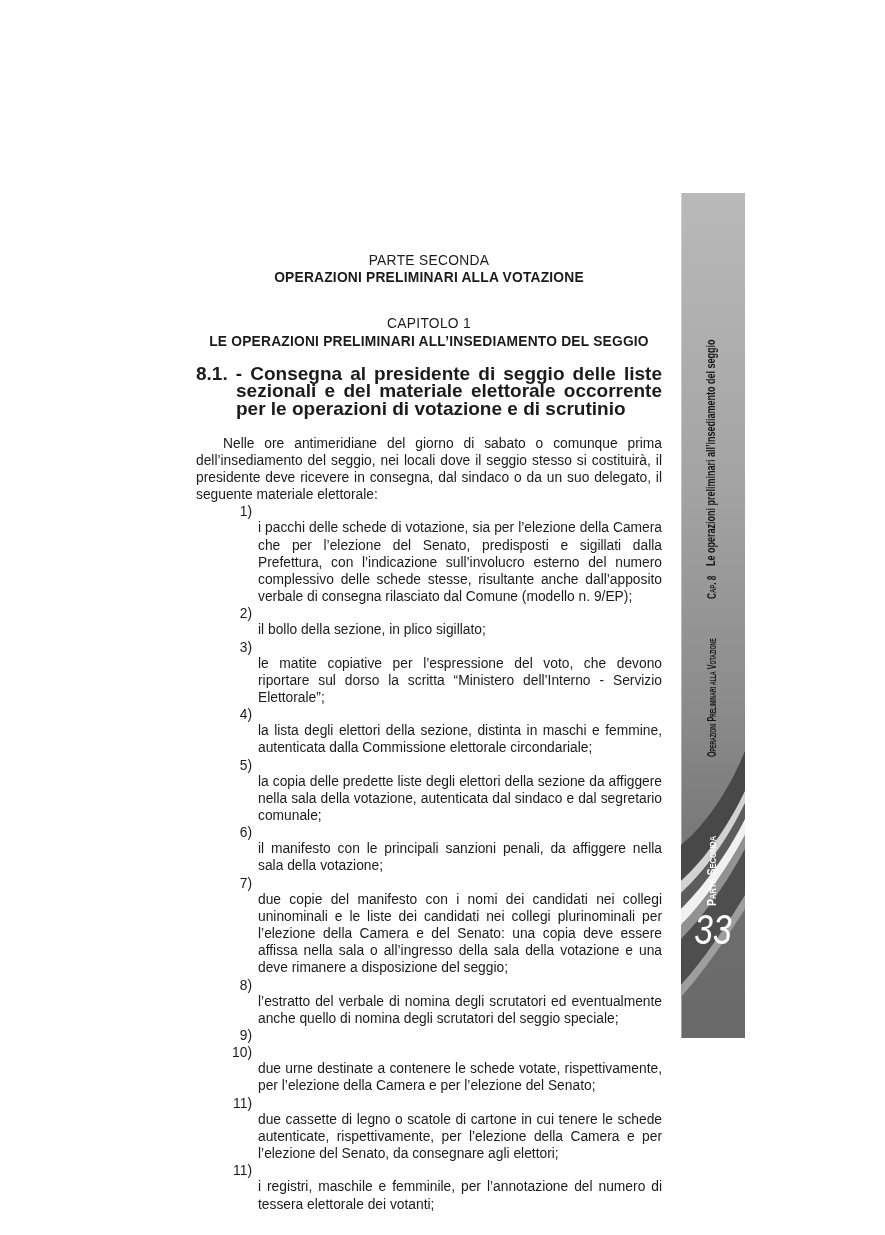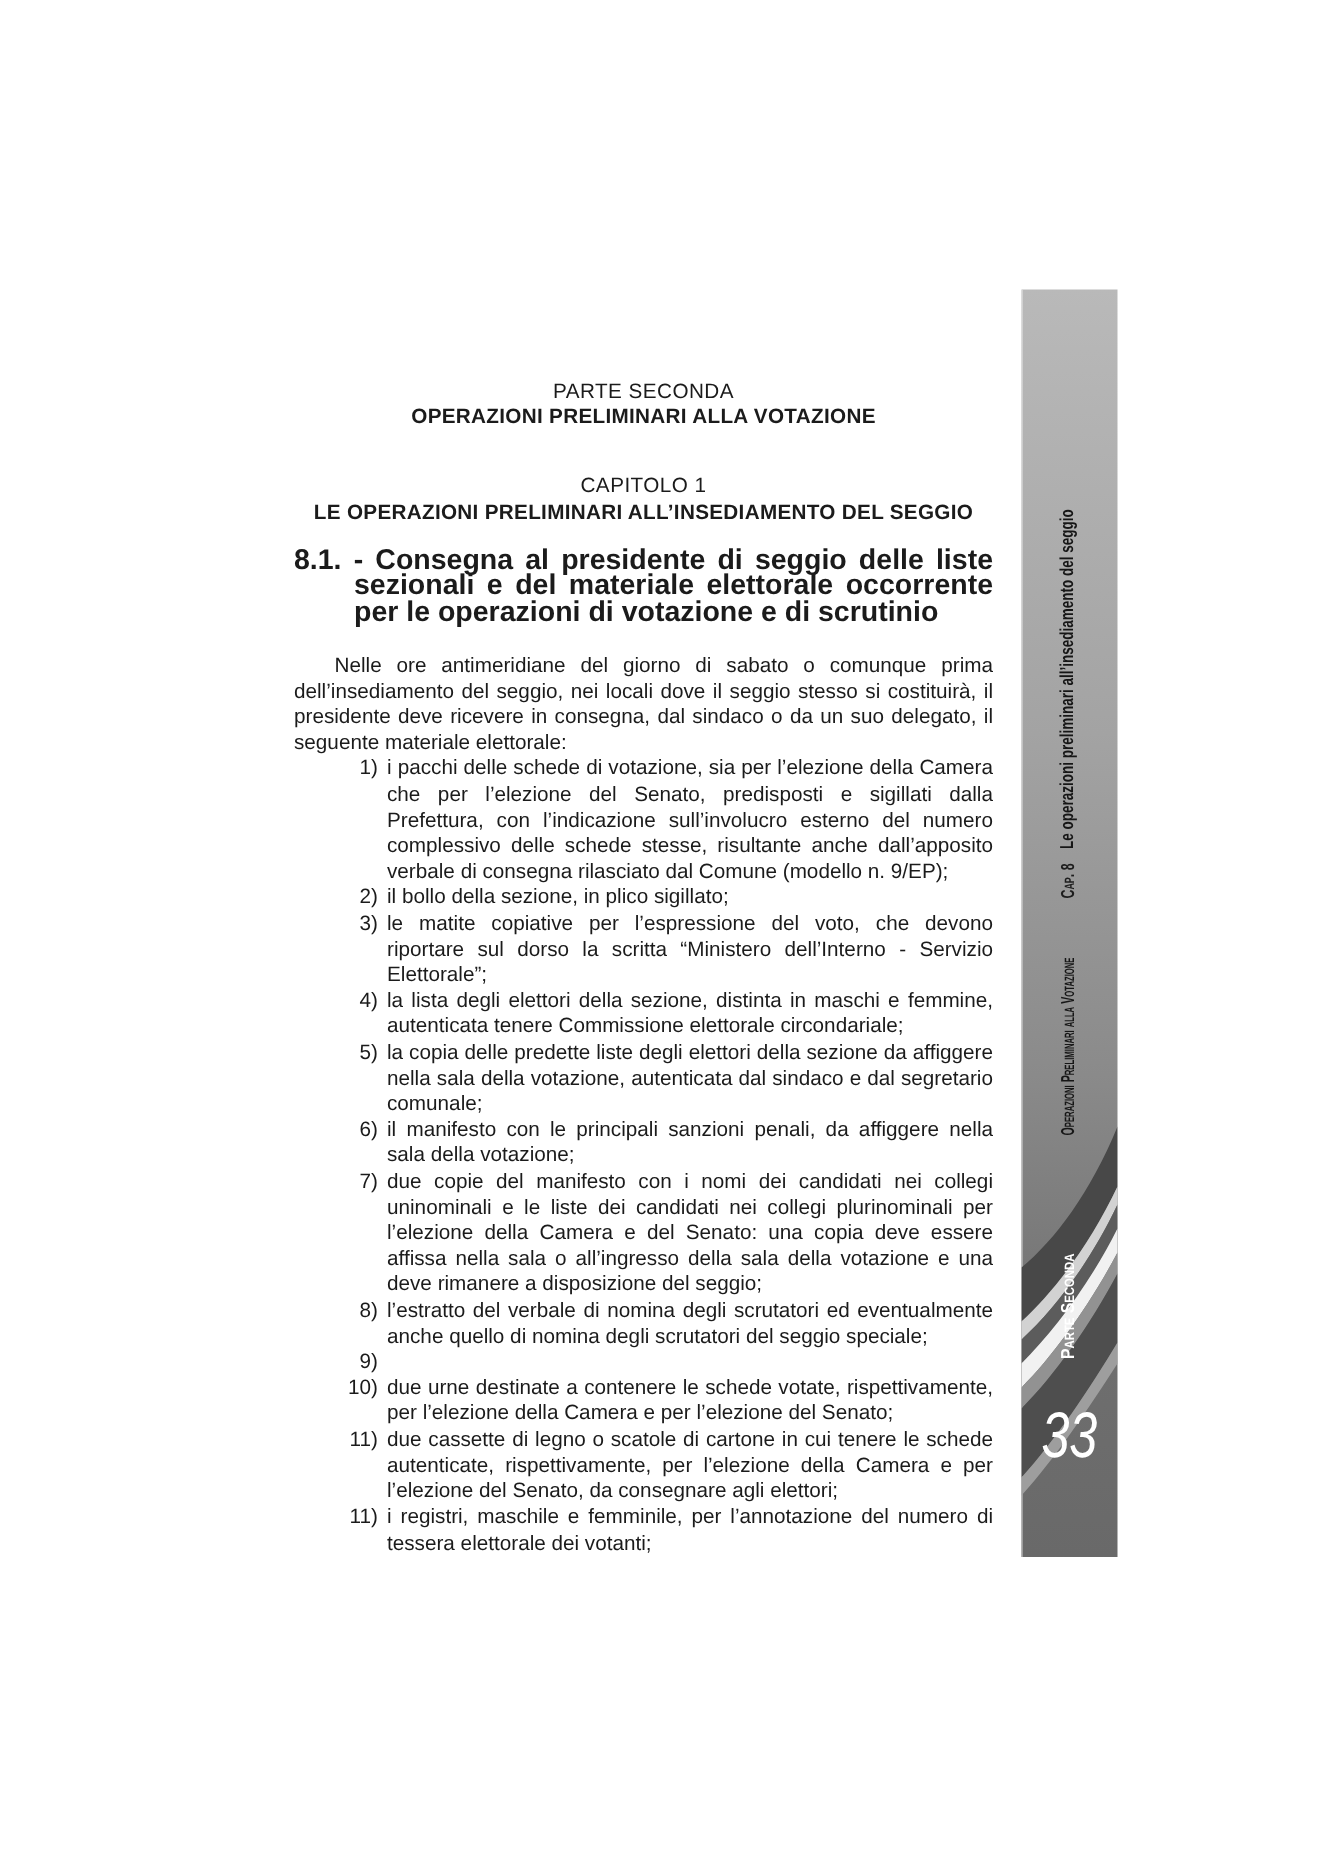--- a/index.html
+++ b/index.html
@@ -33,21 +33,21 @@
     text-indent:27px;
   }
   ol.materials{
     list-style:none;margin:0;padding:0;
   }
   .li{display:flex;}
   .num{
     flex:none;width:56px;text-align:right;
     padding-right:6px;box-sizing:content-box;
   }
-  .txt{flex:1;text-align:justify;}
+  .txt{flex:1;text-align:justify;margin-top:16px;}
   
   .sidebar{
     position:absolute;
     left:681px;top:193px;width:64px;height:845px;
     background:linear-gradient(180deg,#b9b9b9 0%,#a3a3a3 35%,#8a8a8a 62%,#6e6e6e 85%,#696969 100%);
     box-shadow:inset 1px 0 0 rgba(255,255,255,.35);
   }
   .swoosh{position:absolute;left:0;top:0;width:64px;height:845px;}
   .vlabel{
     position:absolute;
@@ -71,21 +71,21 @@
     left:25px;top:564px;
     font-size:12.5px;color:#161616;
     transform:rotate(-90deg) scaleX(.57);
   }
   .v-parte{
     left:25px;top:713px;
     font-size:12.5px;color:#ffffff;
     transform:rotate(-90deg) scaleX(.84);
   }
   .pagenum{
-    position:absolute;left:0;top:740px;width:100%;
+    position:absolute;left:0;top:712px;width:100%;
     text-align:center;color:#ffffff;
     font-size:43px;font-style:italic;font-weight:400;
   }
   .pagenum span{display:inline-block;transform:scaleX(.78);}
 </style>
 </head>
 <body>
 
 <div class="page">
 
@@ -108,21 +108,21 @@
       <li class="li">
           <span class="num">2)</span>
           <span class="txt">il bollo della sezione, in plico sigillato;</span>
         </li>
       <li class="li">
           <span class="num">3)</span>
           <span class="txt">le matite copiative per l’espressione del voto, che devono riportare sul dorso la scritta “Ministero dell’Interno - Servizio Elettorale”;</span>
         </li>
       <li class="li">
           <span class="num">4)</span>
-          <span class="txt">la lista degli elettori della sezione, distinta in maschi e femmine, autenticata tenere Commissione elettorale circondariale;</span>
+          <span class="txt">la lista degli elettori della sezione, distinta in maschi e femmine, autenticata dalla Commissione elettorale circondariale;</span>
         </li>
       <li class="li">
           <span class="num">5)</span>
           <span class="txt">la copia delle predette liste degli elettori della sezione da affiggere nella sala della votazione, autenticata dal sindaco e dal segretario comunale;</span>
         </li>
       <li class="li">
           <span class="num">6)</span>
           <span class="txt">il manifesto con le principali sanzioni penali, da affiggere nella sala della votazione;</span>
         </li>
       <li class="li">

